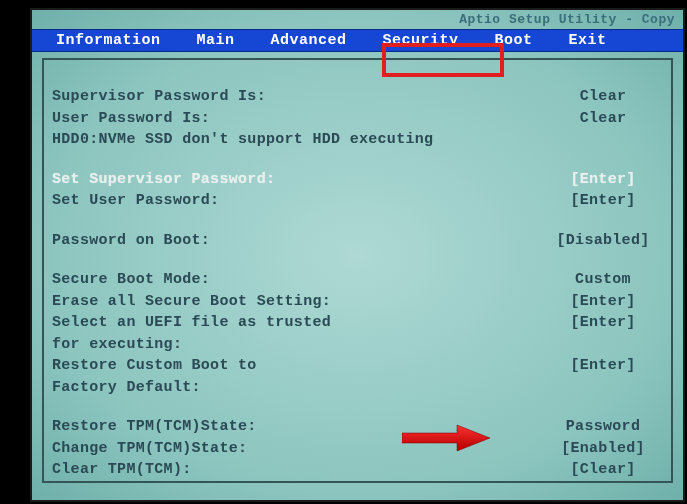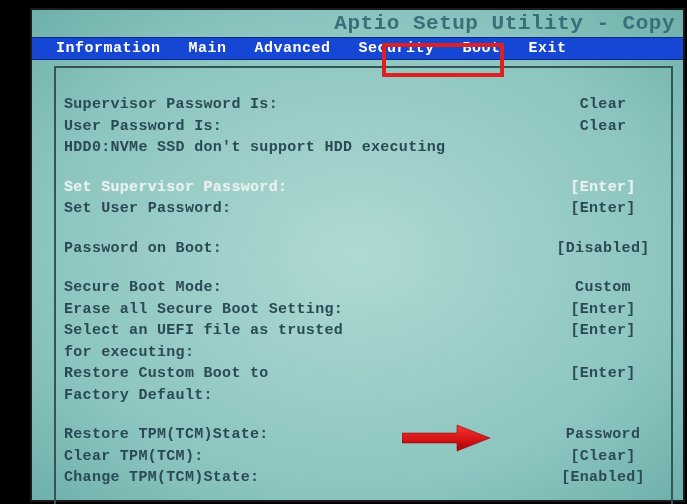--- a/index.html
+++ b/index.html
@@ -23,47 +23,47 @@
       left: 30px;
       right: 2px;
       bottom: 2px;
       background: radial-gradient(ellipse at center, #aed9d4 0%, #8bc4be 70%, #6fb0aa 100%);
       border: 2px solid #1a1a1a;
     }
     .title-bar {
       color: #3a6e7a;
       text-align: right;
       padding: 2px 8px 0 0;
-      font-size: 21px;
+      font-size: 13px;
       letter-spacing: 0.5px;
       margin-left: 48px;
     }
     .menu-bar {
       background: #1646d4;
       color: #fff;
       display: flex;
       padding: 2px 0;
       border-top: 1px solid #0a2a8a;
       border-bottom: 1px solid #0a2a8a;
       font-size: 15px;
       letter-spacing: 0.5px;
-      gap: 8px;
+      gap: 16px;
       margin-top: 2px;
     }
     .menu-item {
       padding: 0 10px;
       white-space: nowrap;
     }
     .menu-item-first {
       padding-left: 24px;
     }
     .content-box {
-      margin: 6px 10px 0 22px;
+      margin: 6px 10px 0 10px;
       border: 2px solid #355;
-      padding: 8px 8px 16px 8px;
+      padding: 8px 8px 0 8px;
       min-height: 410px;
       position: relative;
     }
     .row {
       display: flex;
       color: #2a4a55;
       padding: 1px 0;
       letter-spacing: 0.3px;
       line-height: 1.3;
     }
@@ -173,26 +173,26 @@
     </div>
     <div class="row-single">Factory Default:</div>
 
     <div class="spacer"></div>
 
     <div class="row">
       <span class="label">Restore TPM(TCM)State:</span>
       <span class="value">Password</span>
     </div>
     <div class="row">
+      <span class="label">Change TPM(TCM)State:</span>
+      <span class="value">[Enabled]</span>
+    </div>
+    <div class="row">
       <span class="label">Clear TPM(TCM):</span>
       <span class="value">[Clear]</span>
-    </div>
-    <div class="row">
-      <span class="label">Change TPM(TCM)State:</span>
-      <span class="value">[Enabled]</span>
     </div>
   </div>
 </div>
 
 <div class="highlight-box"></div>
 
 <svg class="arrow" width="90" height="30">
   <defs>
     <linearGradient id="ag" x1="0%" y1="0%" x2="0%" y2="100%">
       <stop offset="0%" stop-color="#ff3030"></stop>

